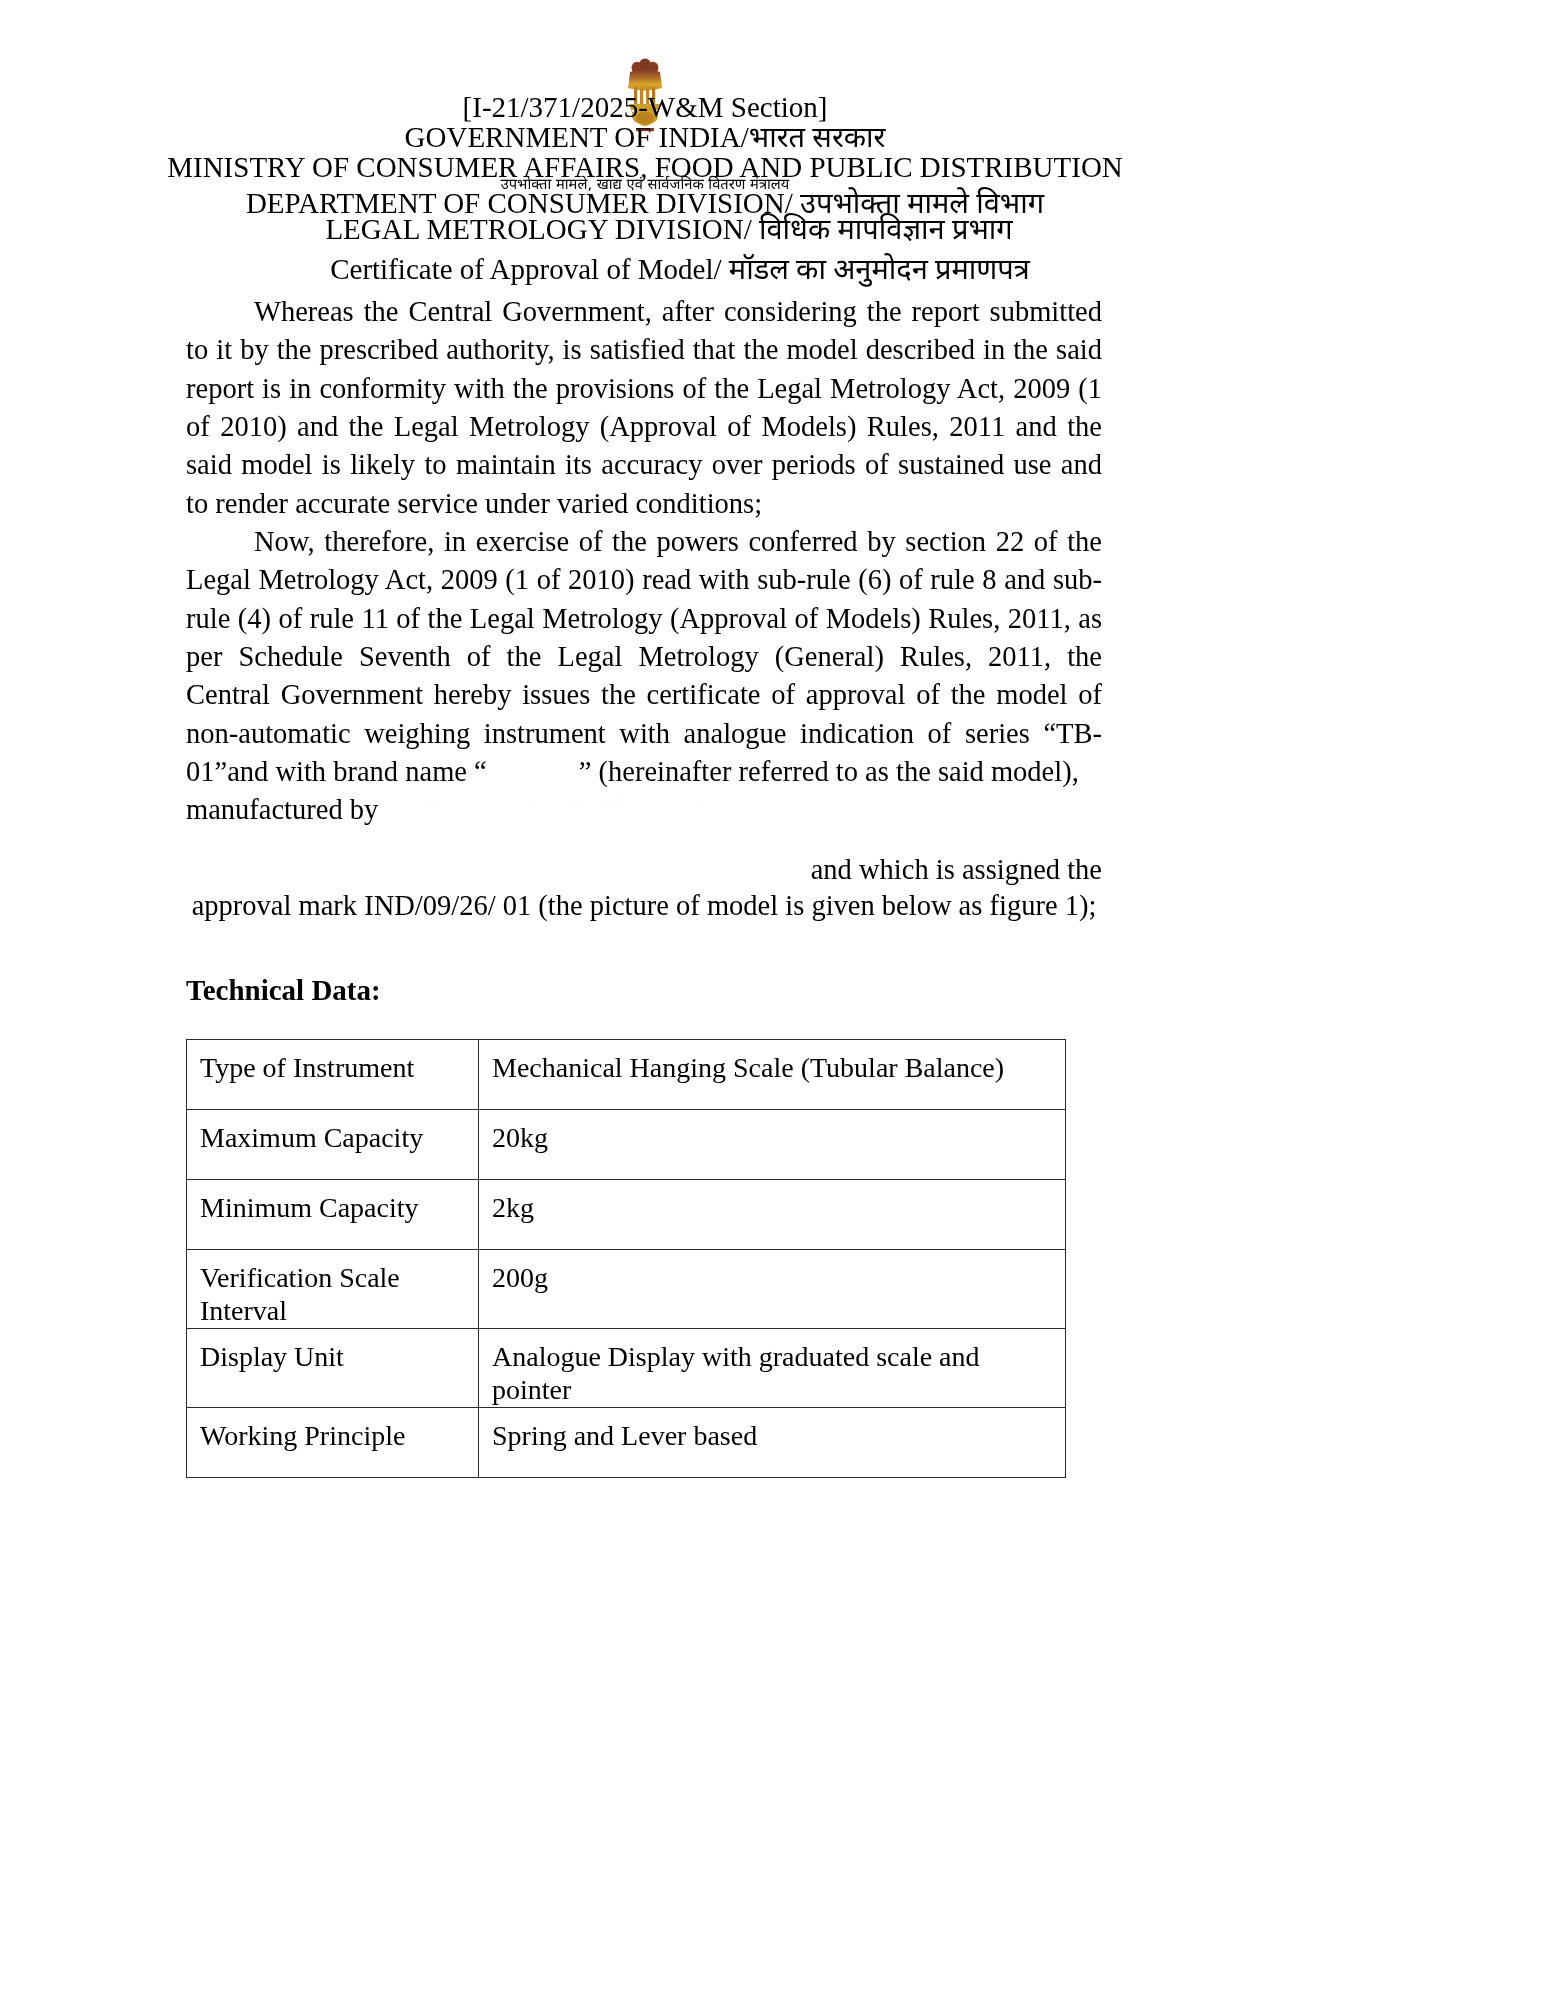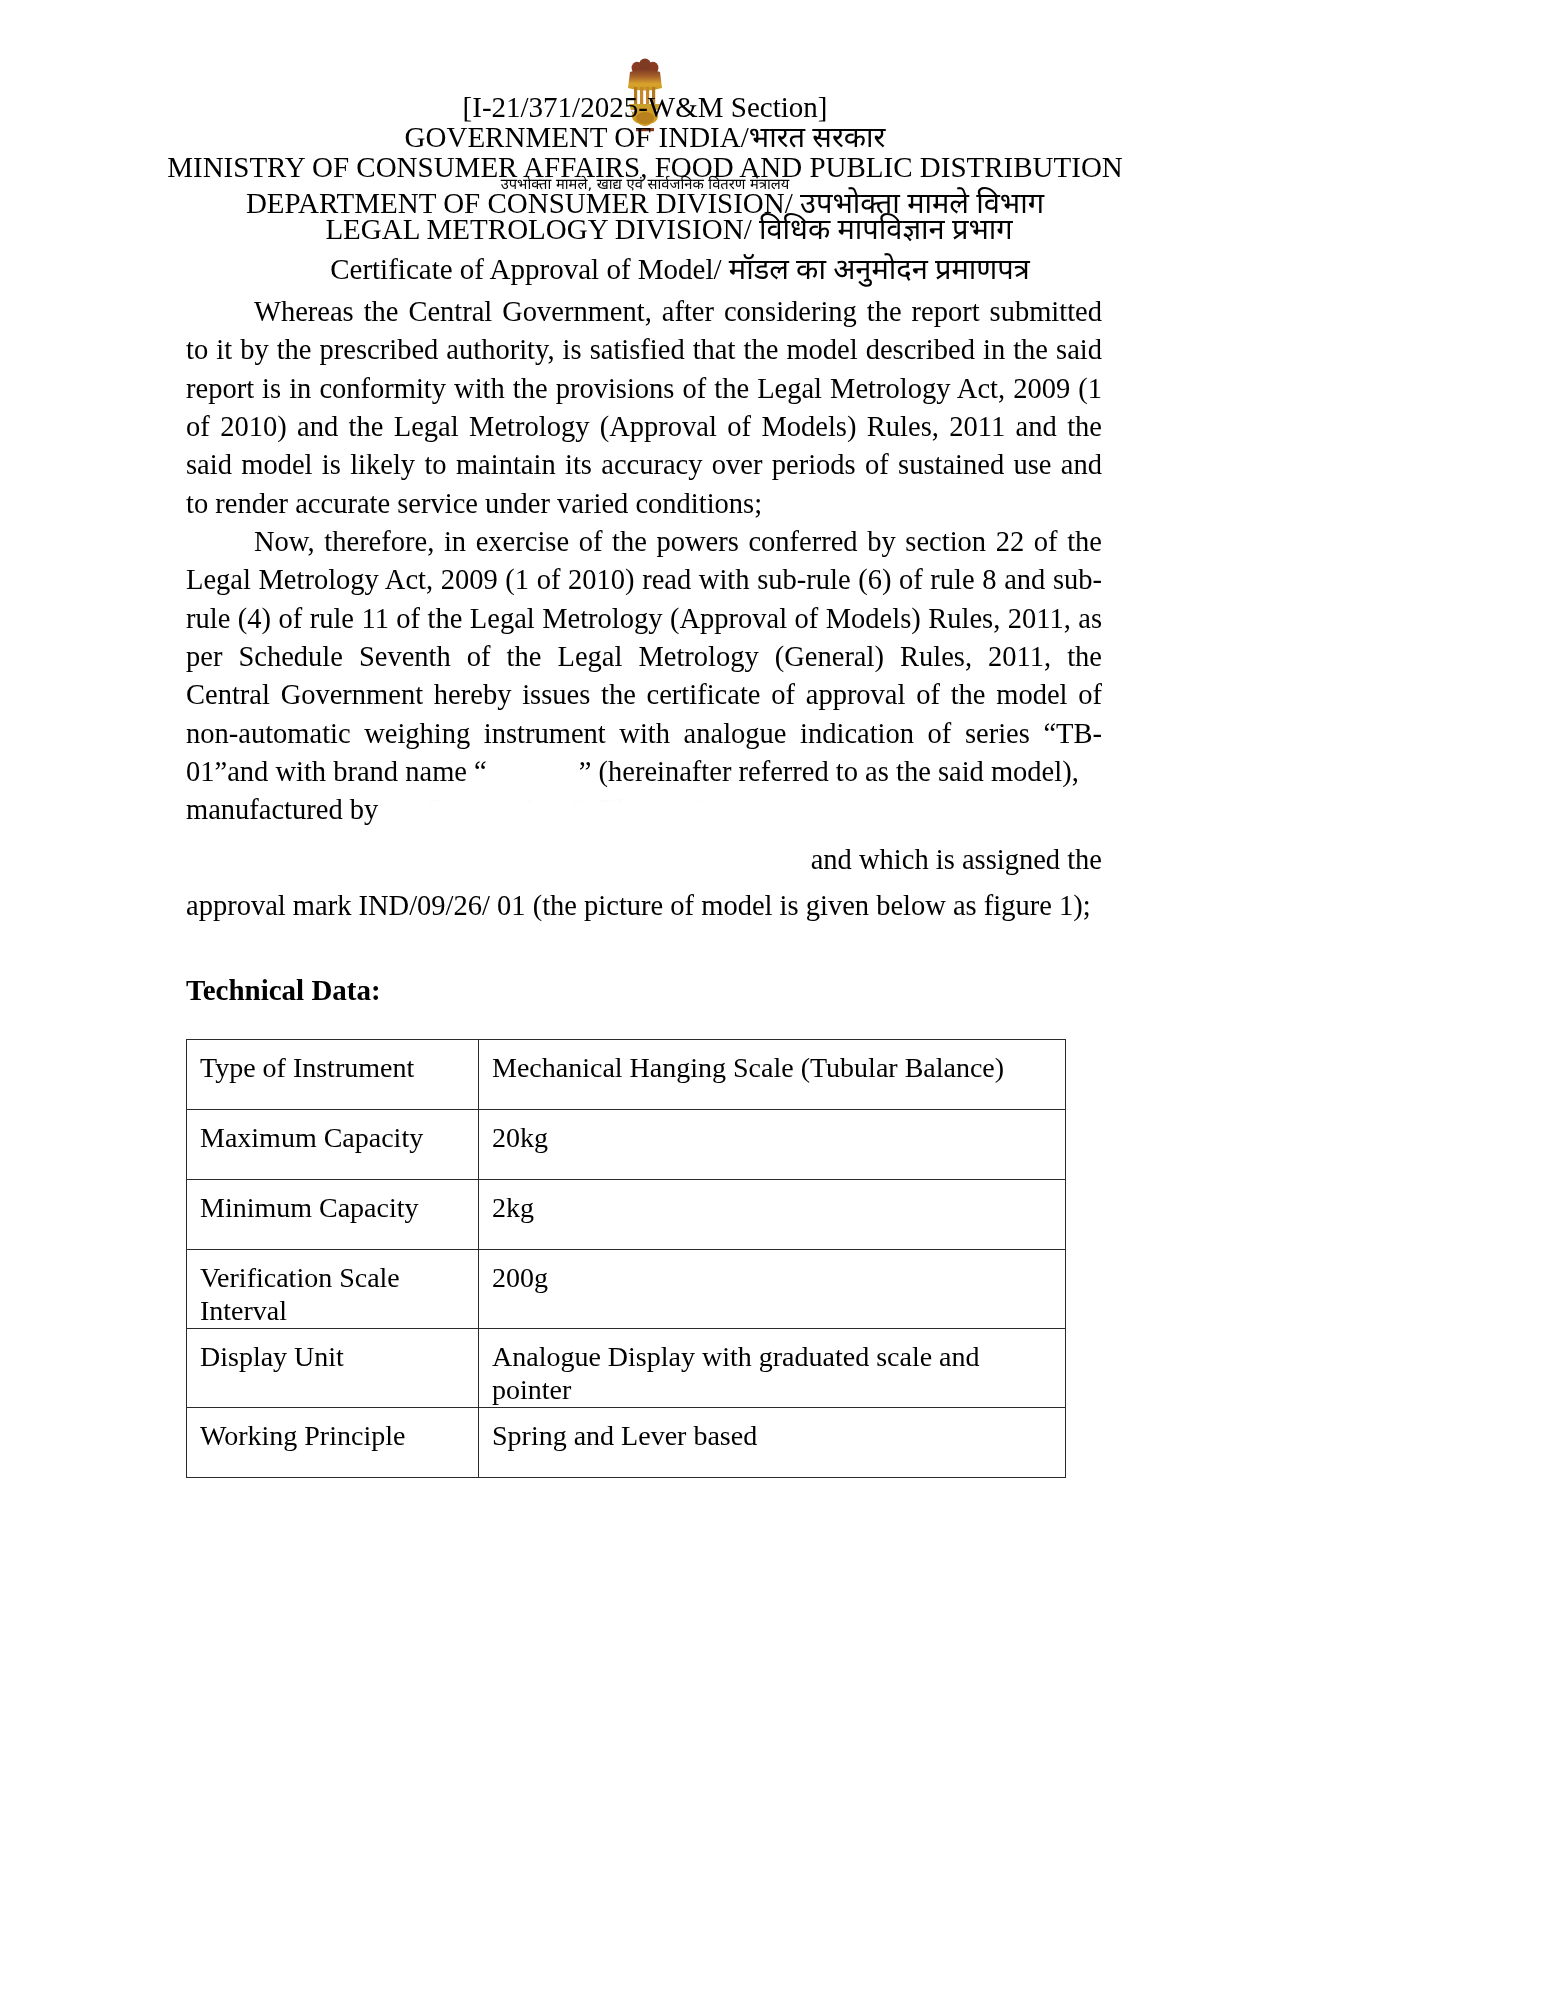--- a/index.html
+++ b/index.html
@@ -118,26 +118,26 @@
     mask-image: linear-gradient(to bottom, rgba(0,0,0,0.75) 0%, rgba(0,0,0,0.06) 11%, rgba(0,0,0,0) 24%);
   }
 
   .manu-line {
     font-size: 28.5px;
     line-height: 1.345;
     position: relative;
     height: 96px;
   }
   .manu-a { position:absolute; left:0; top:0; white-space: nowrap; }
-  .manu-and { position:absolute; right:0; top:50px; white-space: nowrap; margin-left: 36px; }
+  .manu-and { position:absolute; right:0; top:60px; white-space: nowrap; margin-left: 36px; }
 
   .approval-line {
     font-size: 28.5px;
     line-height: 1.345;
-    text-align: left;
+    text-align: center;
   }
 
   .tech-head {
     font-size: 29px;
     font-weight: bold;
     padding: 0 4px 0 186px;
     margin-top: 48px;
   }
 
   

